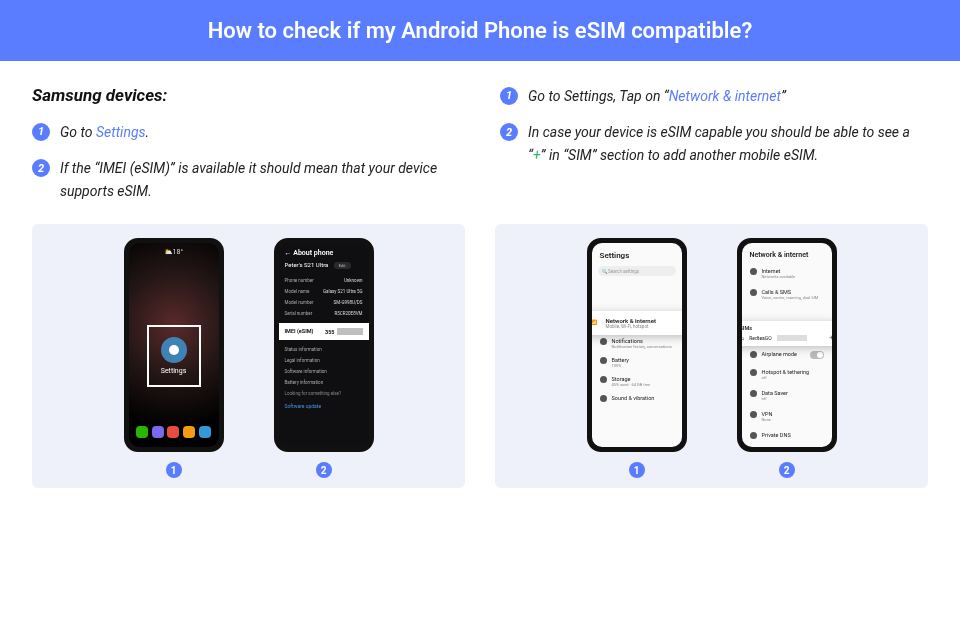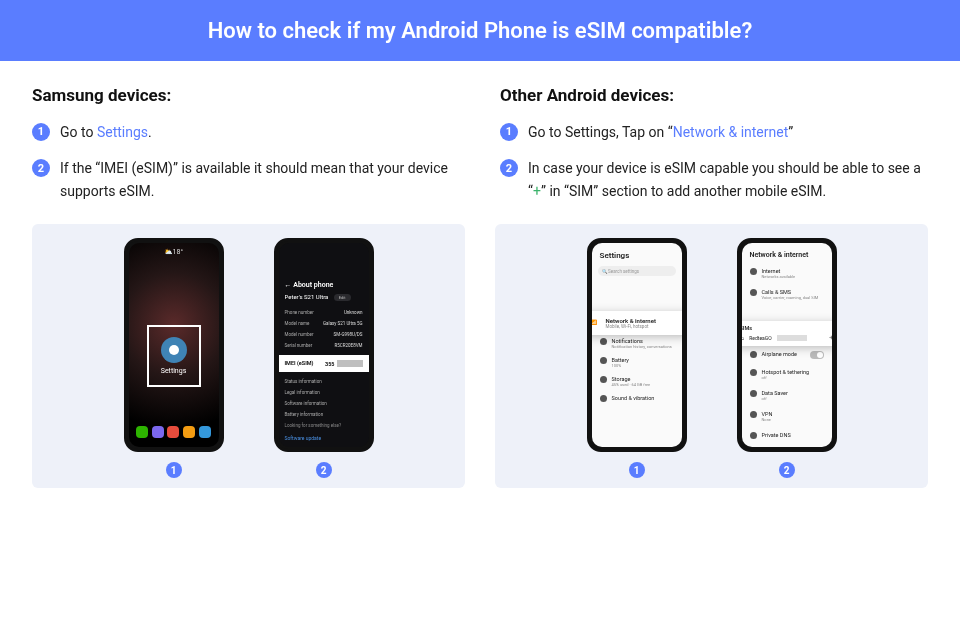--- a/index.html
+++ b/index.html
@@ -15,20 +15,21 @@
     color: #fff;
     text-align: center;
     padding: 18px 11px;
     font-size: 22px;
     font-weight: 600;
   }
   .columns {
     display: flex;
     padding: 24px 32px 0 32px;
     gap: 40px;
+    font-style: italic;
   }
   .col { flex: 1; }
   .col h2 {
     font-size: 17px;
     font-weight: 700;
     color: #111;
     margin-bottom: 16px;
   }
   .step {
     display: flex;
@@ -133,21 +134,21 @@
     position: absolute; bottom: 6px; left: 6px; right: 6px; height: 18px;
     display: flex; justify-content: space-around; align-items: center;
   }
   .s1 .dock span {
     width: 12px; height: 12px; border-radius: 4px;
   }
 
   
   .s2 .screen { background: #0f0f12; color: #ccc; font-size: 5px; }
   .s2 .hdr {
-    padding: 6px 6px 2px 6px; color: #fff; font-size: 7px; font-weight: 600; margin-top: 32px;
+    padding: 6px 6px 2px 6px; color: #fff; font-size: 7px; font-weight: 600;
   }
   .s2 .owner {
     padding: 2px 6px 6px 6px; color: #fff; font-size: 6px;
   }
   .s2 .edit {
     display:inline-block; background:#2a2a2e; color:#bbb; font-size:4px;
     padding:1px 5px; border-radius:6px; margin-left:4px;
   }
   .s2 .row {
     display: flex; justify-content: space-between;
@@ -246,21 +247,20 @@
 
     <div class="step">
       <span class="num">2</span>
       <div class="step-body">
         <p>If the “IMEI (eSIM)” is available it should mean that your device supports eSIM.</p>
       </div>
     </div>
   </div>
 
   <div class="col">
-    <h2>Other Android devices:</h2>
 
     <div class="step">
       <span class="num">1</span>
       <div class="step-body">
         <p>
           <span>Go to Settings, Tap on “</span><span class="kw">Network &amp; internet</span><span>”</span>
         </p>
       </div>
     </div>
 

